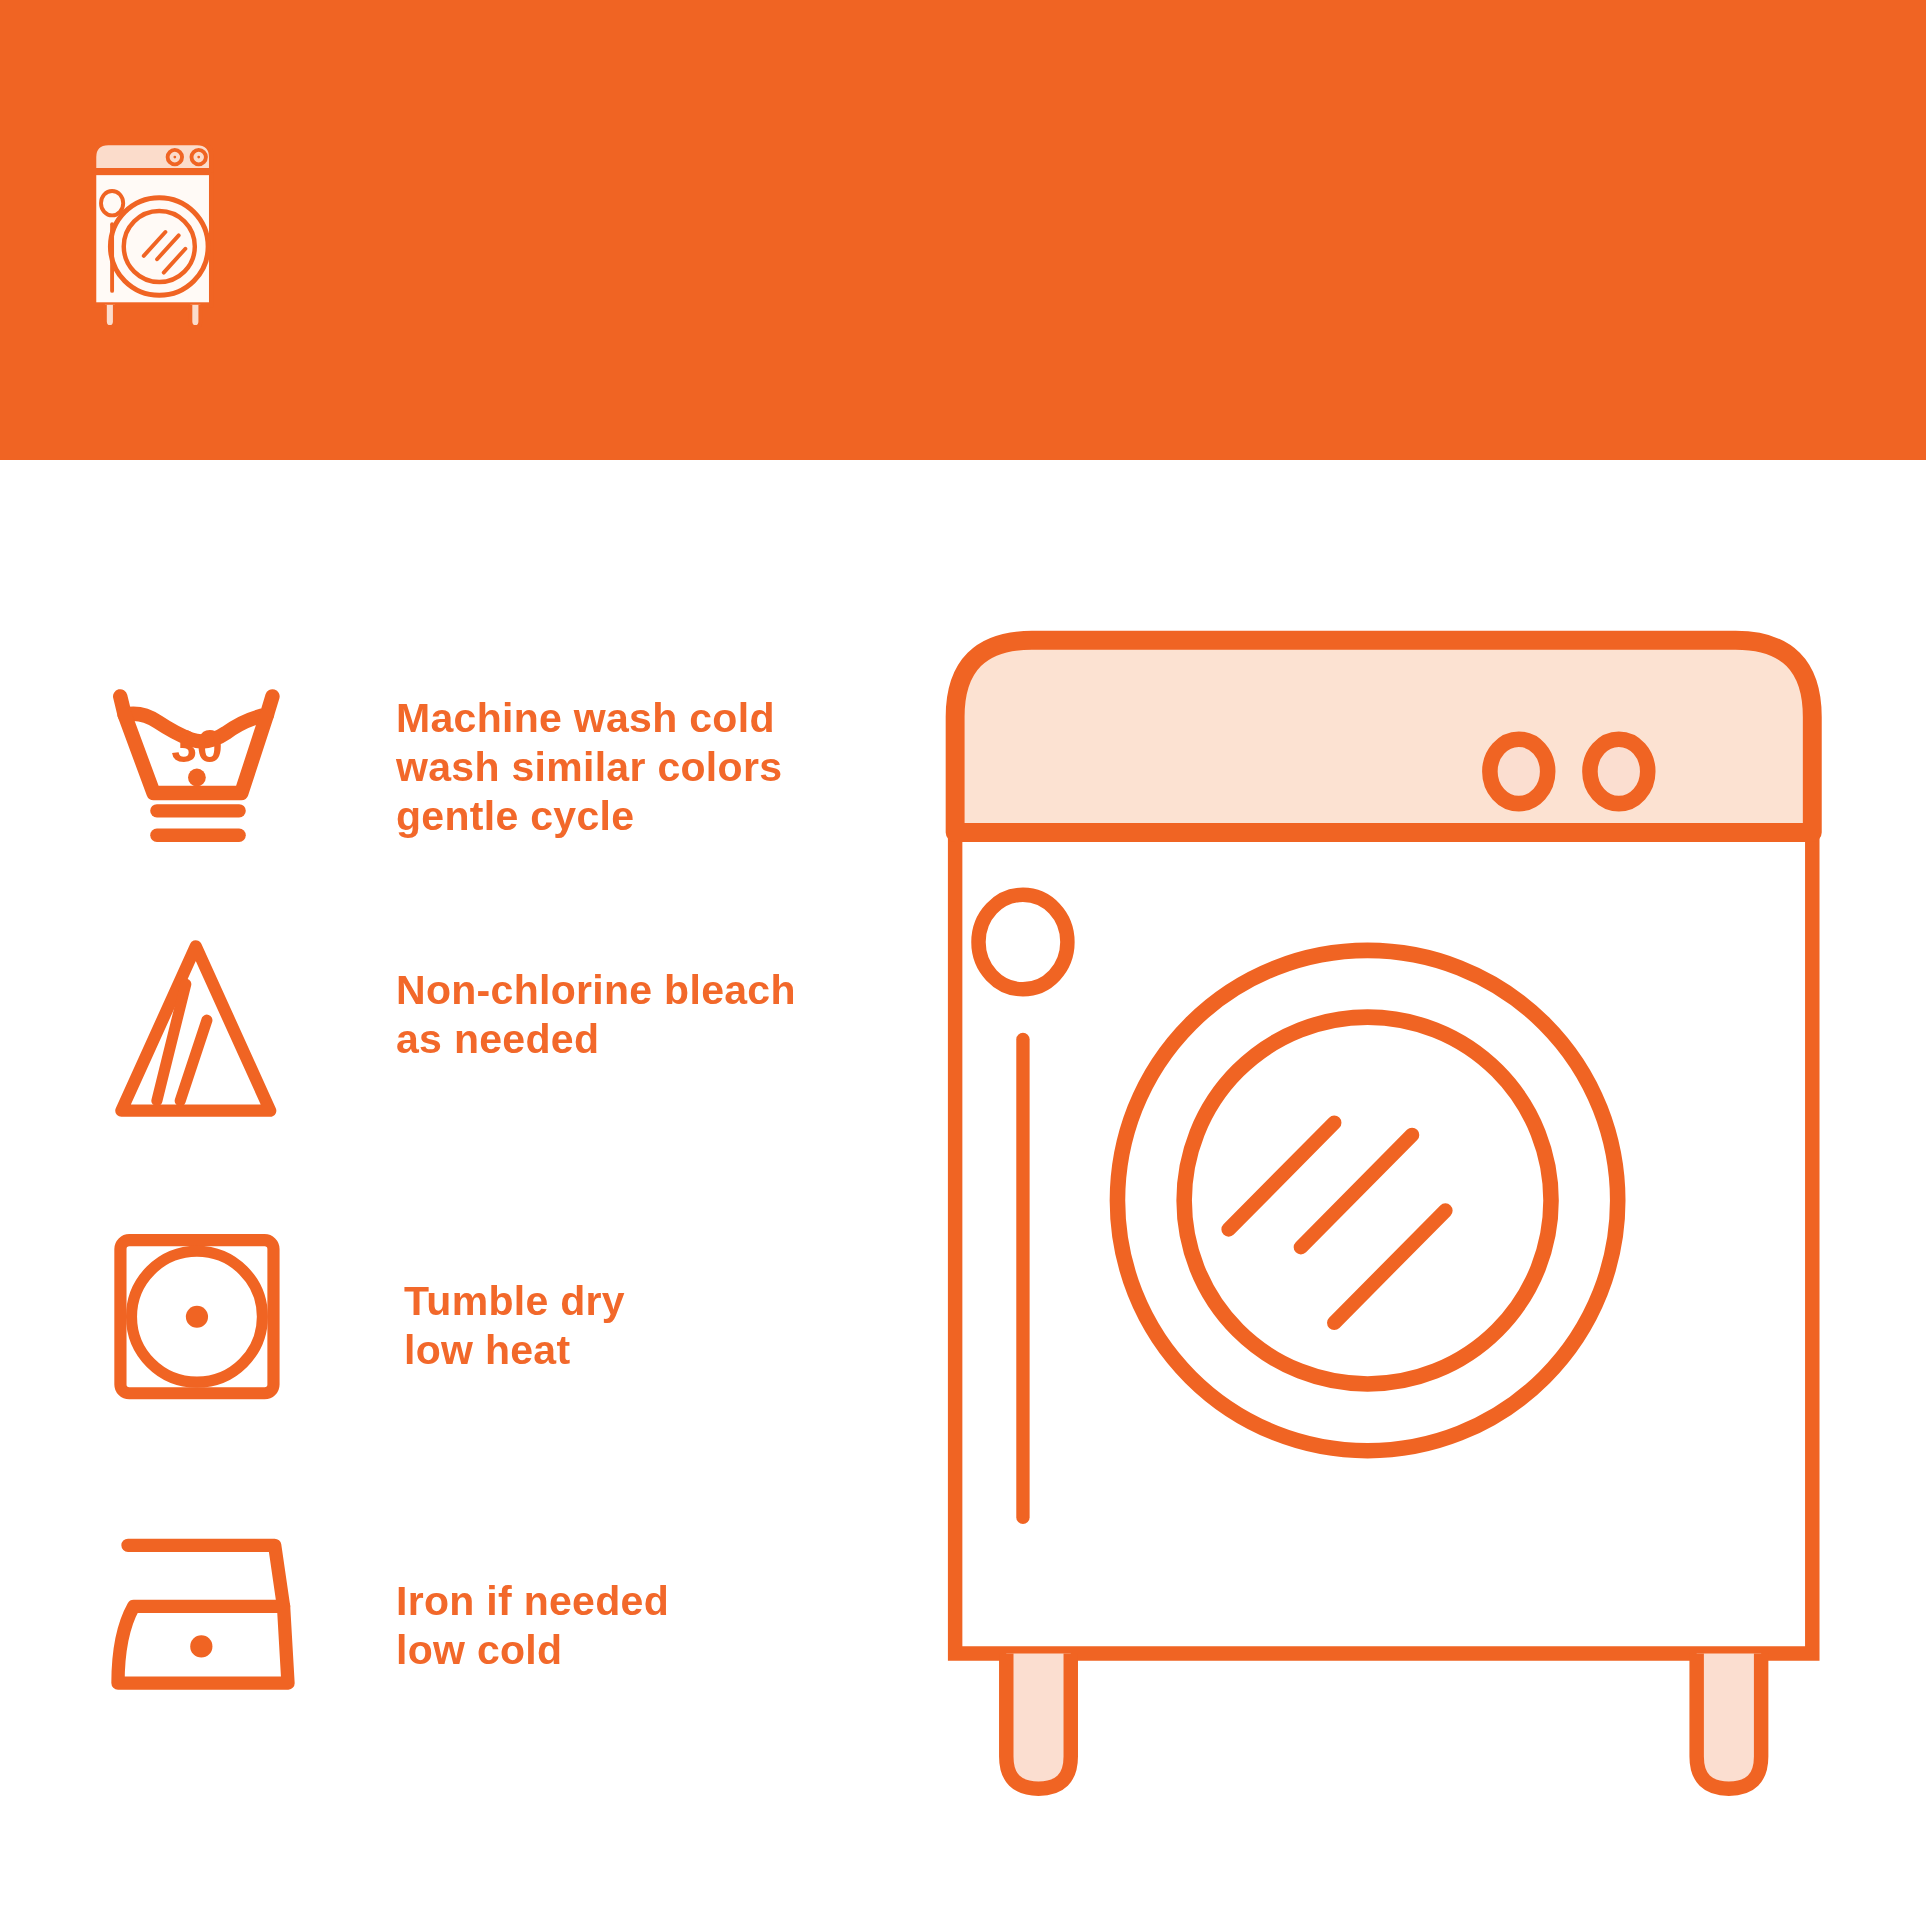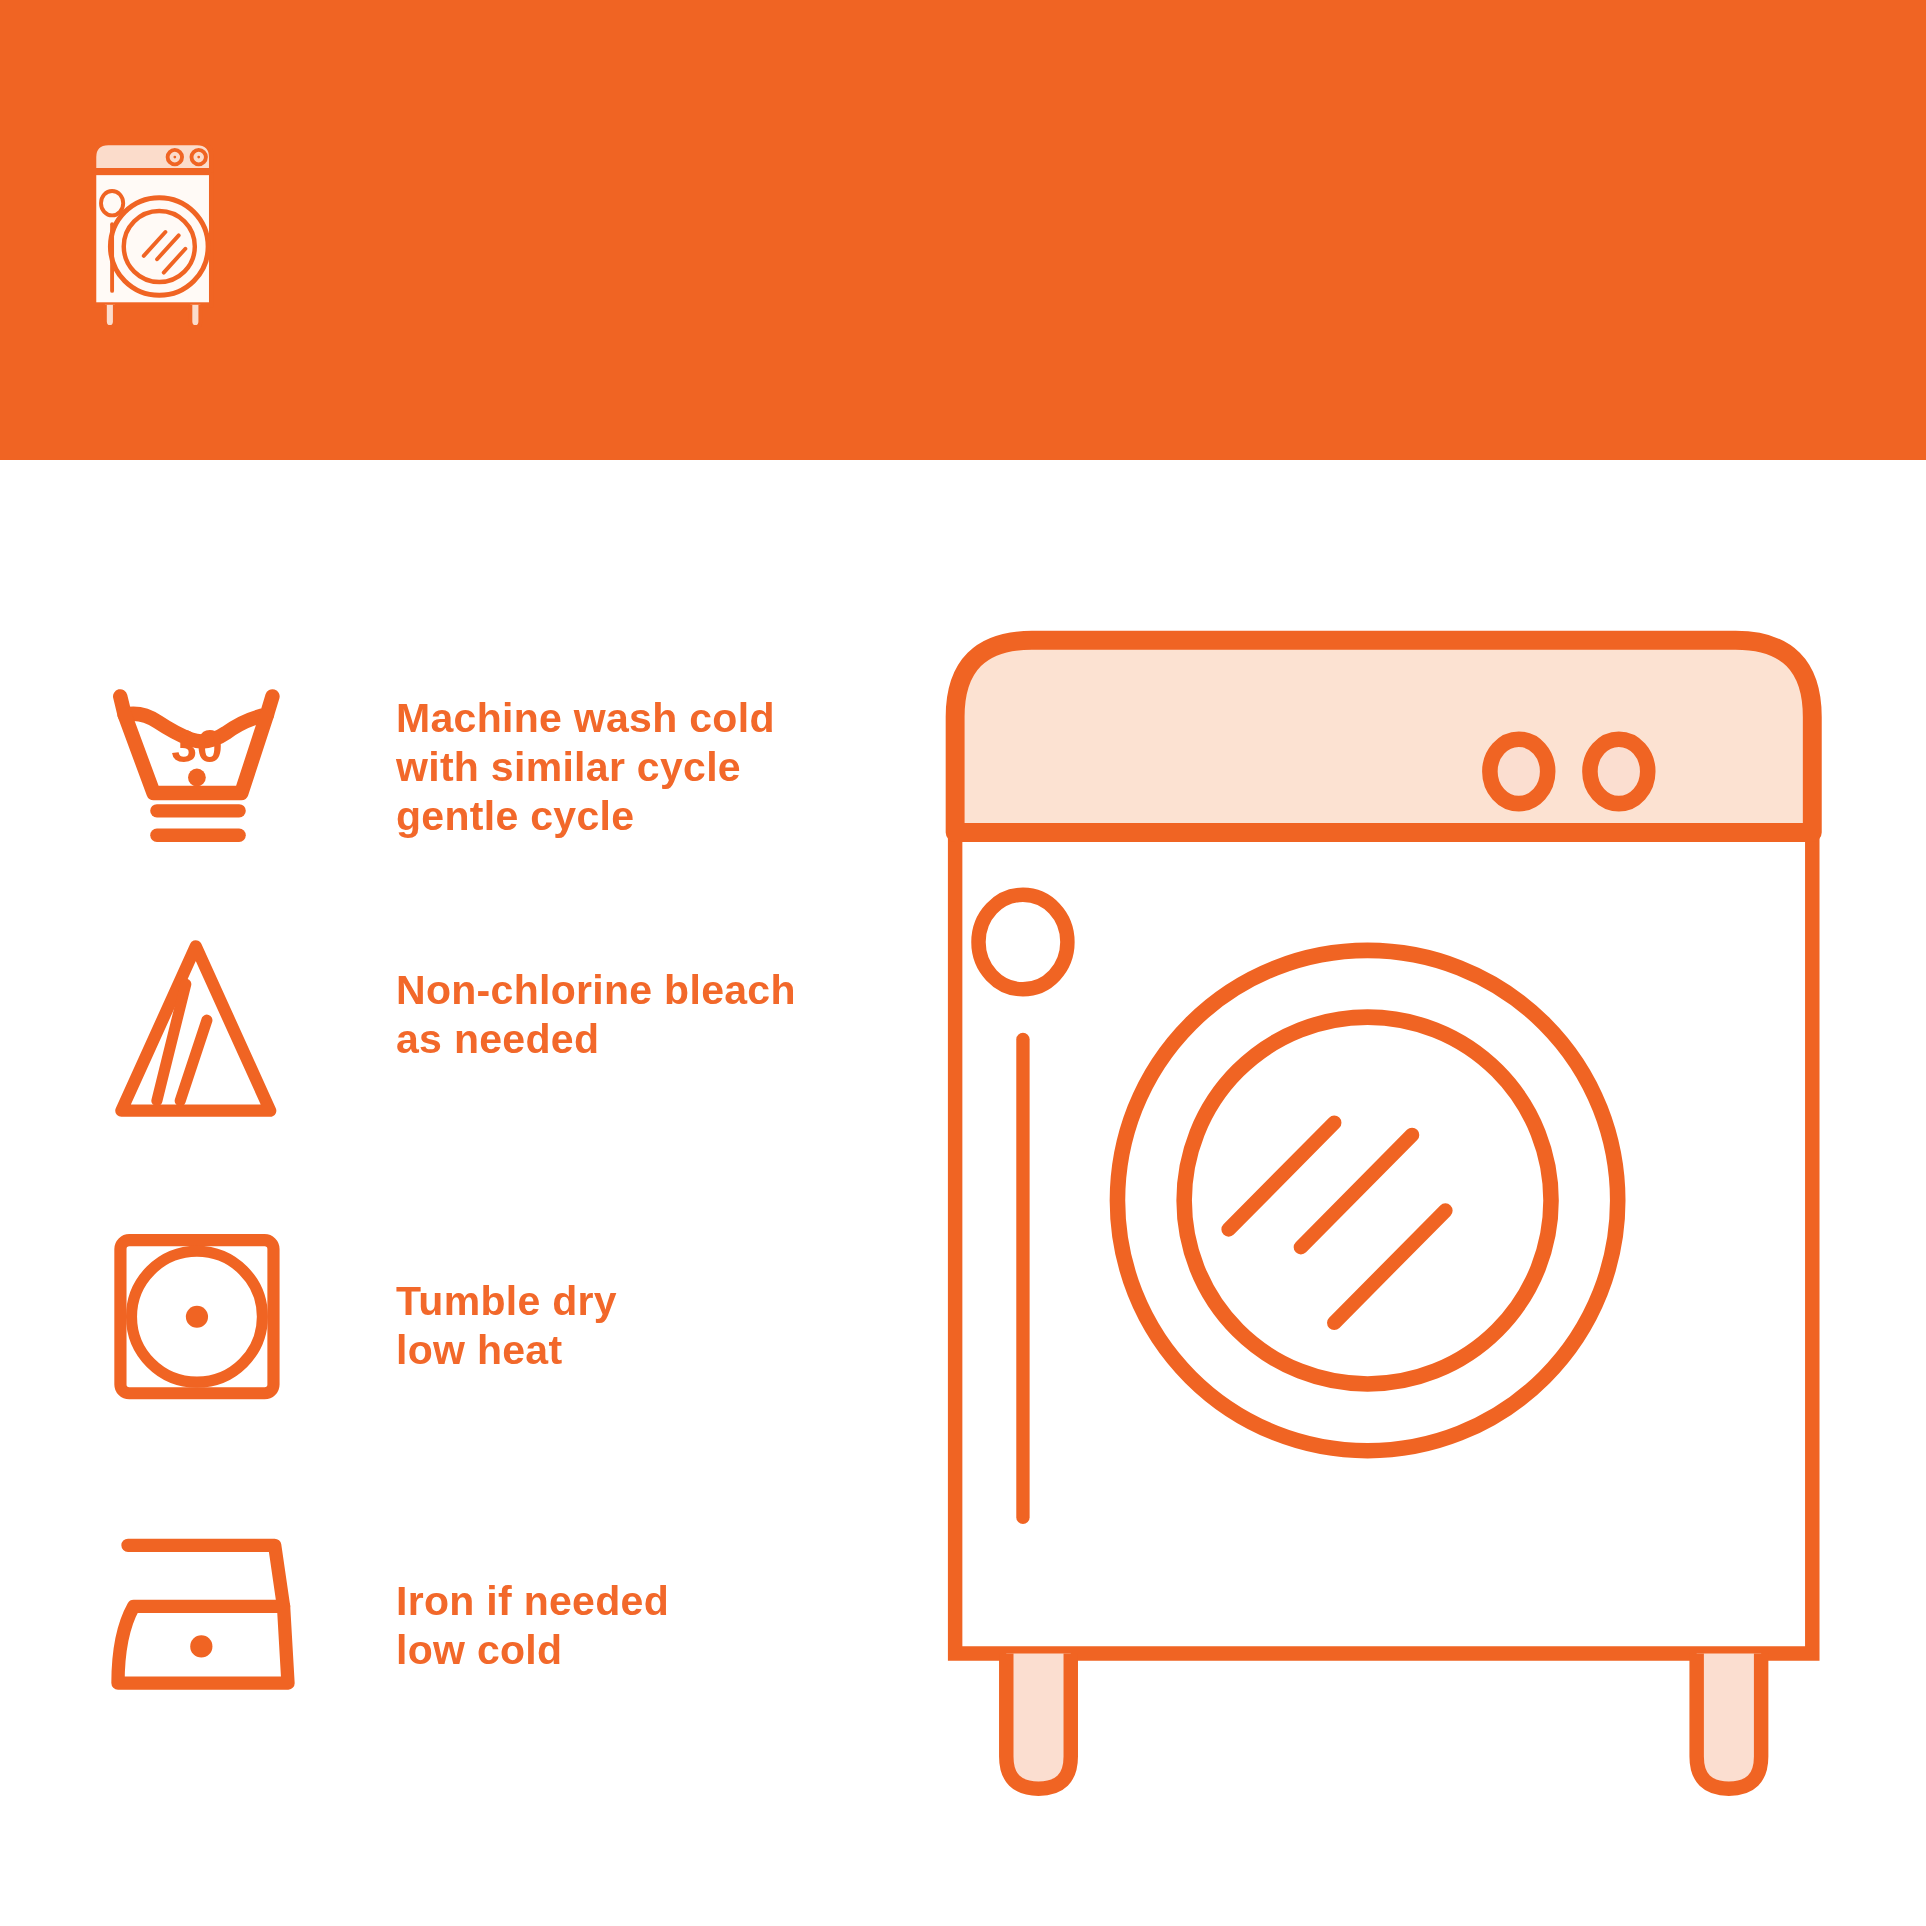--- a/index.html
+++ b/index.html
@@ -52,21 +52,21 @@
     white-space:pre-line;
   }
 
   #row-wash   { top:684px; }
   #row-bleach { top:934px; }
   #row-dry    { top:1228px; }
   #row-iron   { top:1523px; }
 
   #row-wash   .care-text{ top:10px; }
   #row-bleach .care-text{ top:32px; }
-  #row-dry    .care-text{ top:49px; }
+  #row-dry    .care-text{ top:49px;margin-left:8px; }
   #row-iron   .care-text{ top:54px; }
 
   
   #machine{
     position:absolute; left:945px; top:628px;
     width:923px; height:1184px;
   }
 </style>
 </head>
 <body>
@@ -114,21 +114,21 @@
 
       <line x1="88" y1="228" x2="236" y2="228" stroke="#F06423" stroke-width="24" stroke-linecap="round"></line>
       <line x1="88" y1="272" x2="236" y2="272" stroke="#F06423" stroke-width="24" stroke-linecap="round"></line>
 
       <text x="160" y="140" font-family="Liberation Sans, sans-serif" font-size="84" font-weight="700" fill="#F06423" text-anchor="middle">30</text>
 
       <circle cx="160" cy="168" r="16" fill="#F06423"></circle>
     </svg>
   </div>
   <div class="care-text">Machine wash cold
-with similar cycle
+wash similar colors
 gentle cycle</div>
 </div>
 
 <div class="care-row" id="row-bleach">
   <div class="care-icon">
     <svg width="200" height="189" viewBox="0 0 360 340" xmlns="http://www.w3.org/2000/svg">
       <path d="M158 22 L292 318 L24 318 Z" fill="none" stroke="#F06423" stroke-width="22" stroke-linejoin="round"></path>
       <line x1="140" y1="90" x2="88" y2="300" stroke="#F06423" stroke-width="20" stroke-linecap="round"></line>
       <line x1="178" y1="155" x2="130" y2="300" stroke="#F06423" stroke-width="20" stroke-linecap="round"></line>
     </svg>

